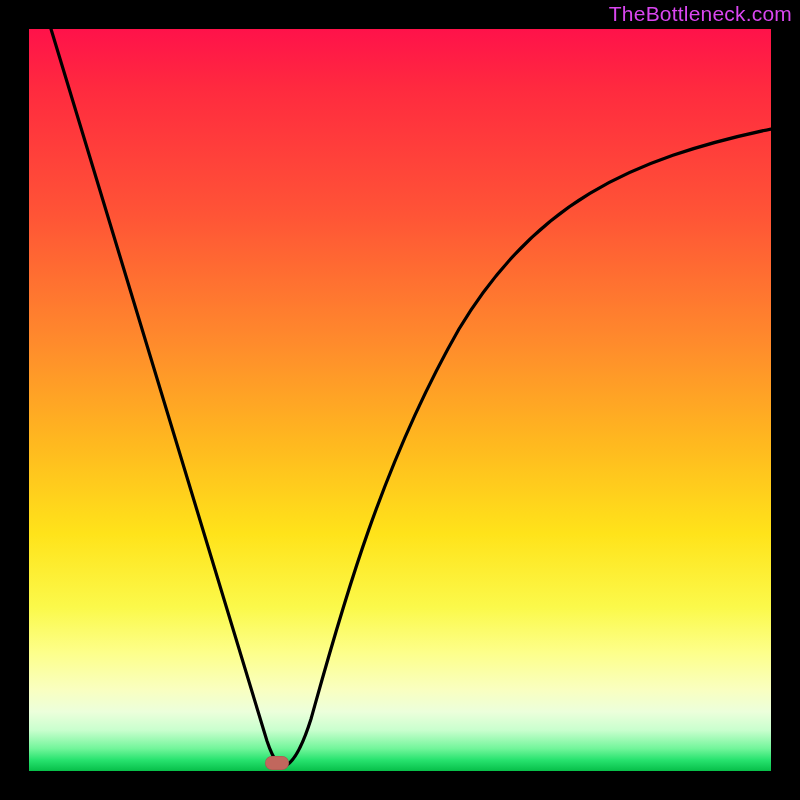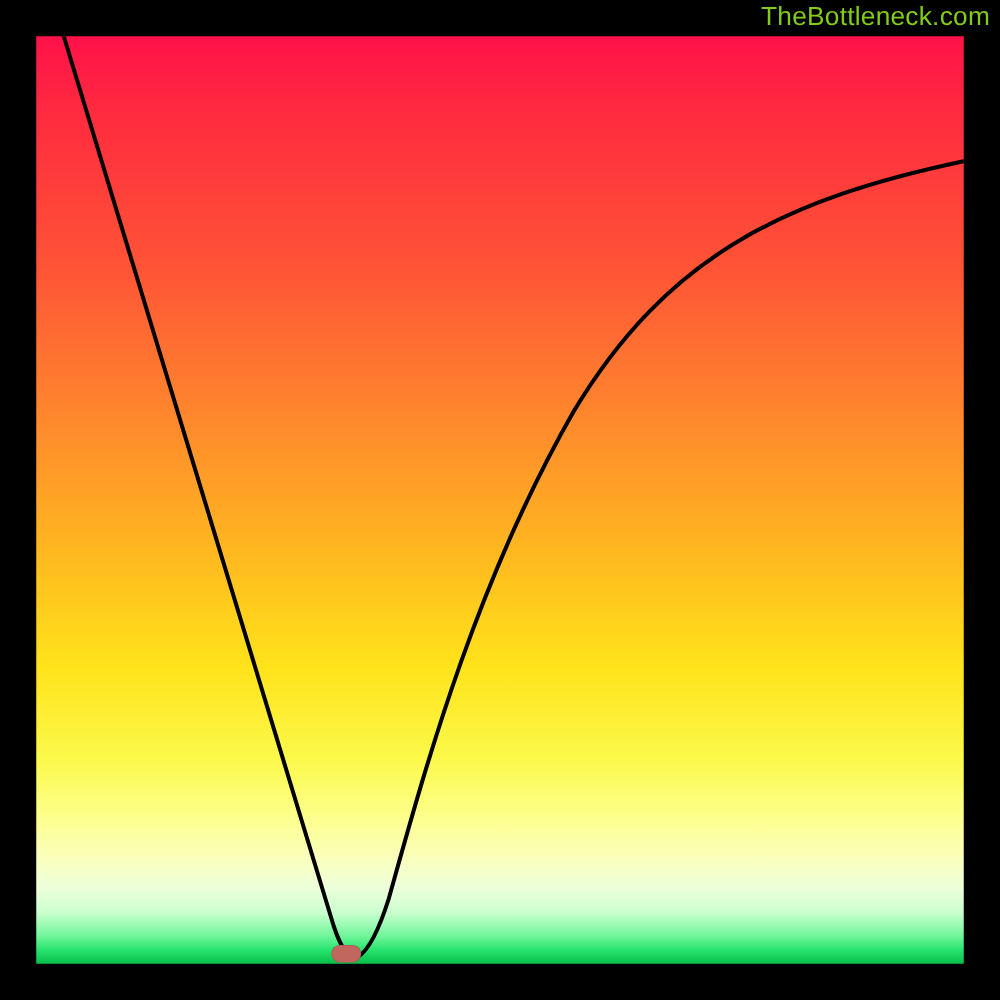--- a/index.html
+++ b/index.html
@@ -48,21 +48,21 @@
     position: absolute;
     top: 0;
     left: 0;
     width: 742px;
     height: 742px;
   }
   .watermark {
     position: absolute;
     top: 2px;
     right: 8px;
-    color: #84cc16;
+    color: #d946ef;
     font-size: 21px;
     font-weight: 500;
     letter-spacing: 0.2px;
     user-select: none;
   }
   .marker {
     position: absolute;
     width: 24px;
     height: 14px;
     border-radius: 8px;

